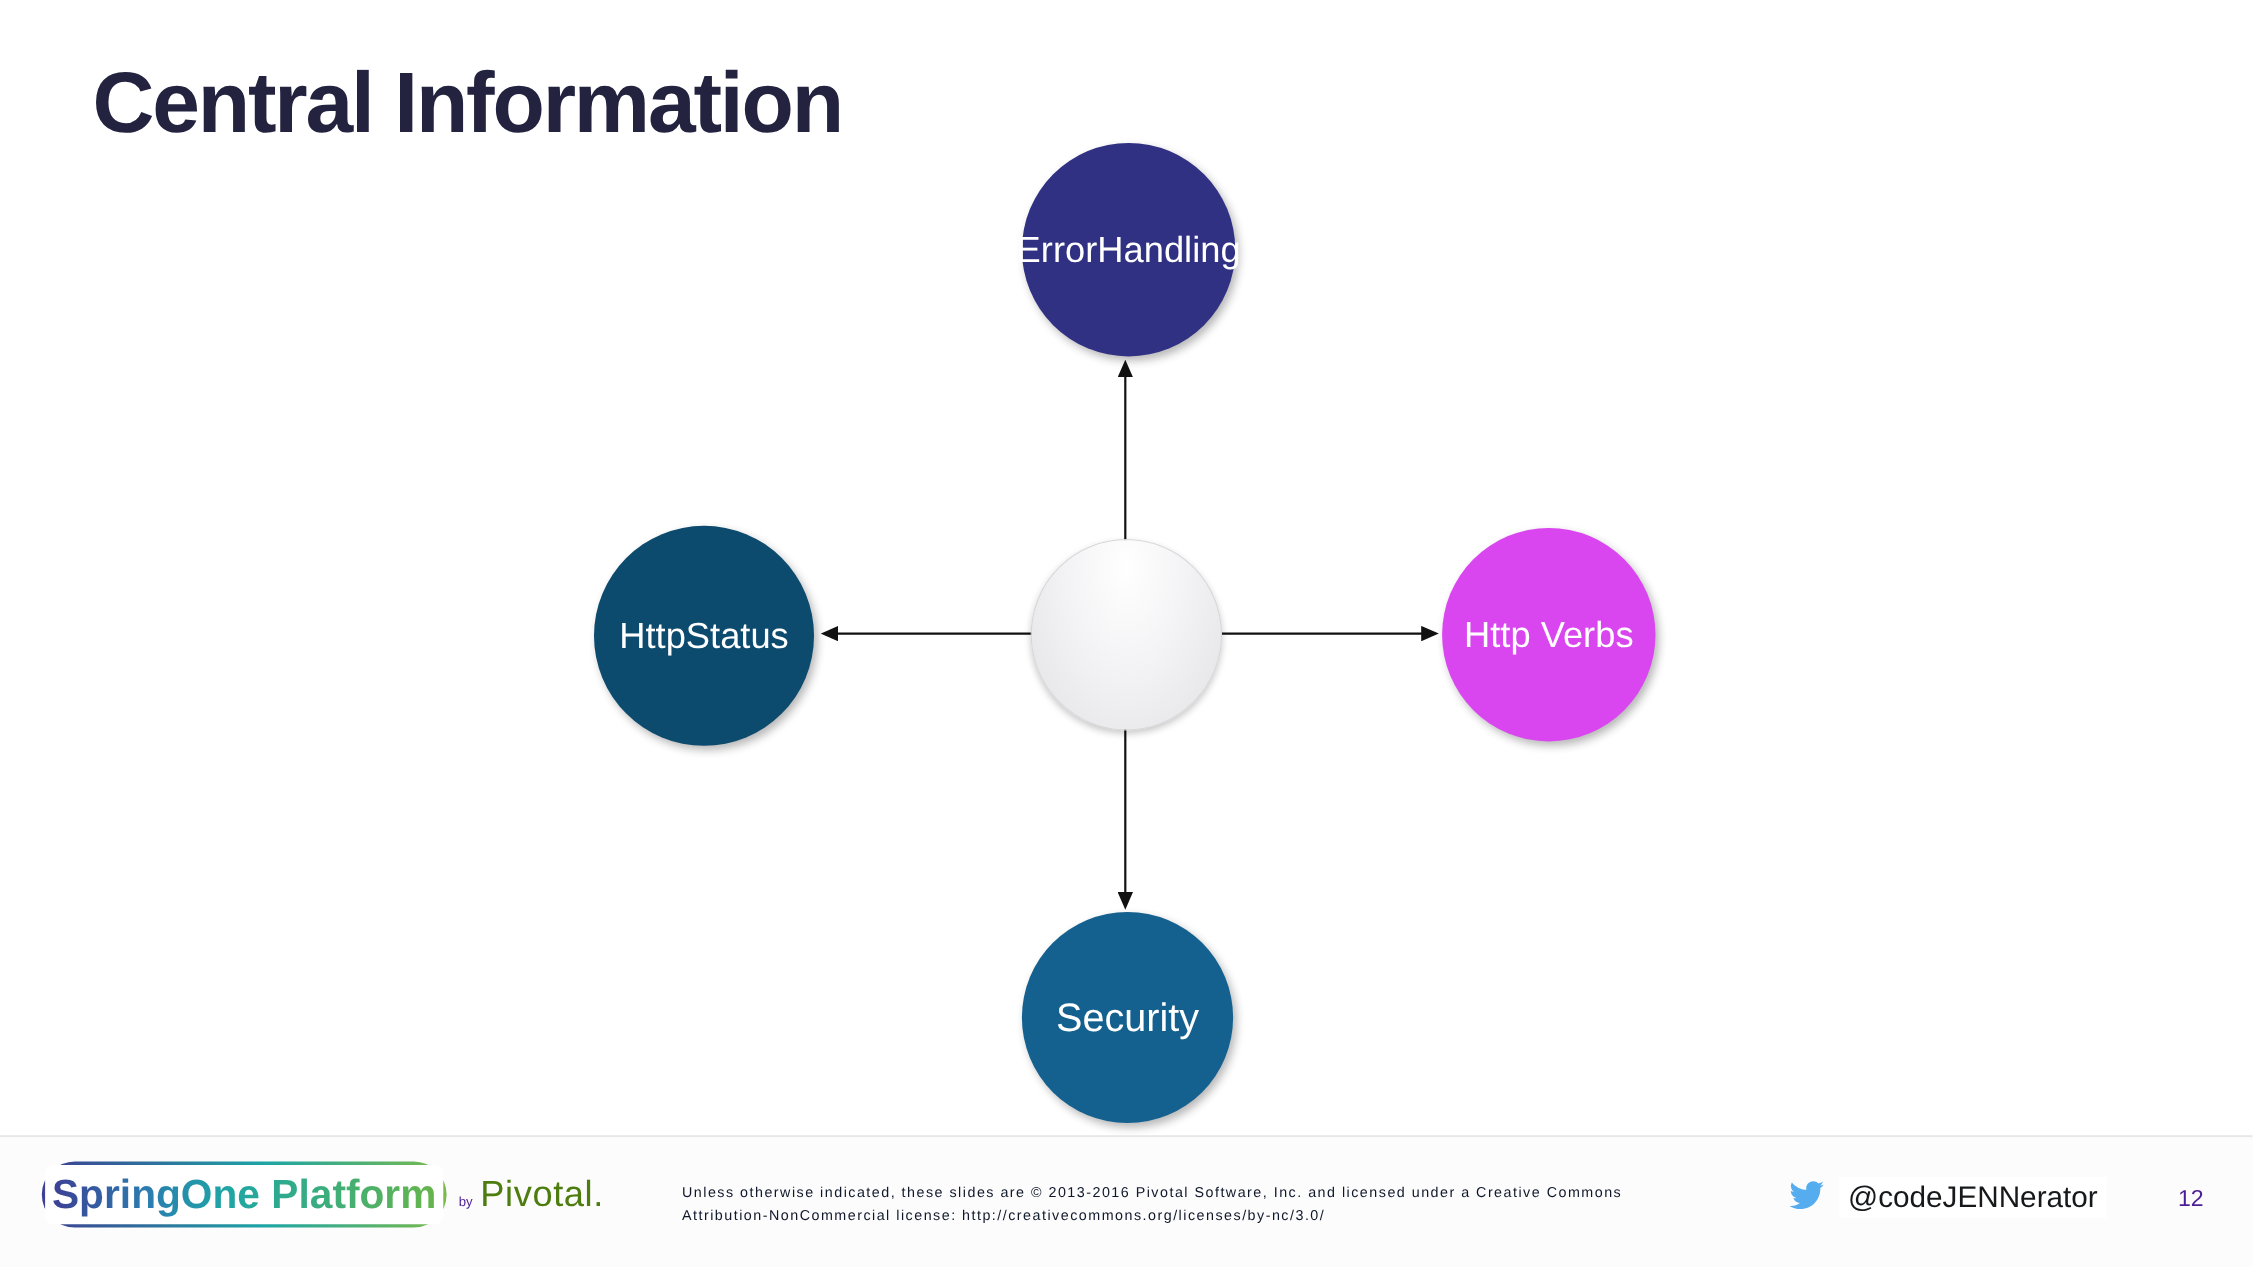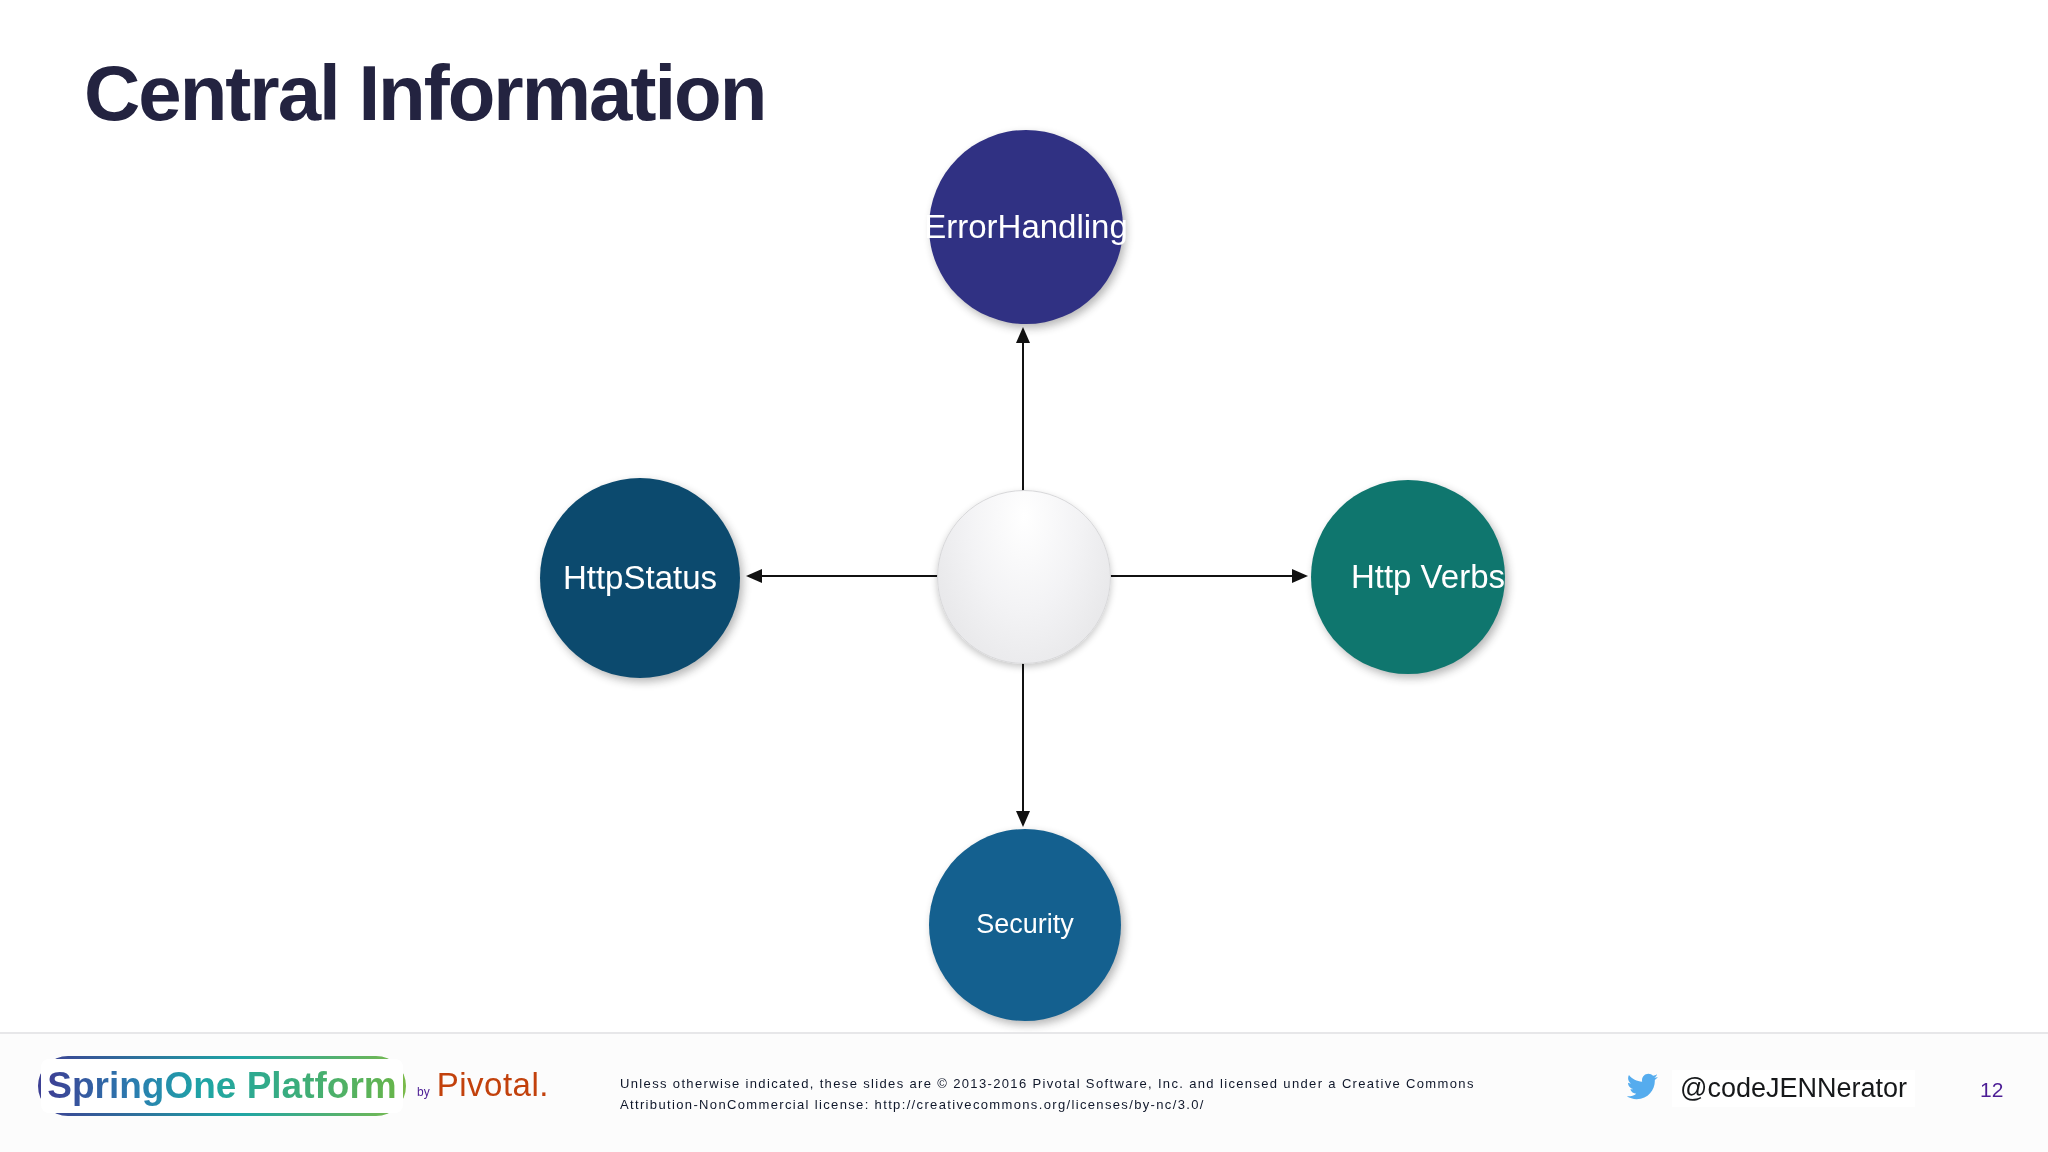--- a/index.html
+++ b/index.html
@@ -22,21 +22,21 @@
   .node {
     position:absolute; z-index:2; border-radius:50%;
     display:flex; flex-direction:row; align-items:center; justify-content:center;
     color:#ffffff; text-align:center; font-weight:400;
     font-size:33px; line-height:1.3;
     box-shadow: 3px 4px 8px rgba(30,30,30,0.32);
   }
   .node-error    { left:929px;  top:130px; width:194px; height:194px; }
   .node-status   { left:540px;  top:478px; width:200px; height:200px; }
   .node-verbs    { left:1311px; top:480px; width:194px; height:194px; }
-  .node-security { left:929px;  top:829px; width:192px; height:192px; font-size:27px; }
+  .node-security { left:929px;  top:829px; width:192px; height:192px; font-size:36px; }
   .node-center {
     left:937px; top:490px; width:172px; height:172px;
     background: radial-gradient(ellipse at 50% 15%, #ffffff 0%, #f3f3f5 45%, #e2e2e4 100%);
     border:1px solid #d7d7d9;
     box-shadow: 0 3px 7px rgba(0,0,0,0.22);
   }
 
   
   .divider { position:absolute; left:0; top:1032px; width:2048px; height:2px; background:#e7e7e9; z-index:3; }
   .footer-strip { position:absolute; left:0; top:1034px; width:2048px; height:118px; background:#fcfcfc; z-index:3; }
@@ -51,21 +51,21 @@
     display:flex; align-items:center; justify-content:center;
   }
   .pill-text {
     font-size:37px; font-weight:700; white-space:nowrap;
     background: linear-gradient(90deg, #3d3f94 0%, #2a7db0 25%, #1ea5a5 45%, #3aad7e 70%, #67b54b 100%);
     -webkit-background-clip:text; background-clip:text; color:transparent;
   }
 
   .by-pivotal { position:absolute; left:417px; top:1066px; z-index:4; display:flex; align-items:baseline; gap:7px; }
   .by-word { font-size:12px; color:#4c1d95; }
-  .brand-word { font-size:33px; color:#c2410c; font-weight:500; letter-spacing:0.5px; }
+  .brand-word { font-size:33px; color:#4d7c0f; font-weight:500; letter-spacing:0.5px; }
 
   .license {
     position:absolute; left:620px; top:1073px; z-index:4;
     font-size:13px; letter-spacing:1.35px; line-height:21px;
     color:#0f172a; white-space:nowrap;
   }
 
   .twitter { position:absolute; left:1622px; top:1070px; z-index:4; display:flex; }
   .twitter-bird { width:40px; height:33px; margin-right:10px; }
   .handle { font-size:27px; color:#16181a; background:#ffffff; padding:3px 8px; white-space:nowrap; }
@@ -94,21 +94,21 @@
   <div class="node node-error" style="background: rgb(48, 49, 131);">
     <span>Error</span>
     <span>Handling</span>
   </div>
 
   <div class="node node-status" style="background: #0c4a6e;">
     <span>Http</span>
     <span>Status</span>
   </div>
 
-  <div class="node node-verbs" style="background: #0f766e; justify-content: flex-end;">
+  <div class="node node-verbs" style="background: #d946ef;">
     <span>Http Verbs</span>
   </div>
 
   <div class="node node-security" style="background: rgb(20, 96, 143);">
     <span>Security</span>
   </div>
 
   <div class="node node-center"></div>
 
   <div class="divider"></div>

